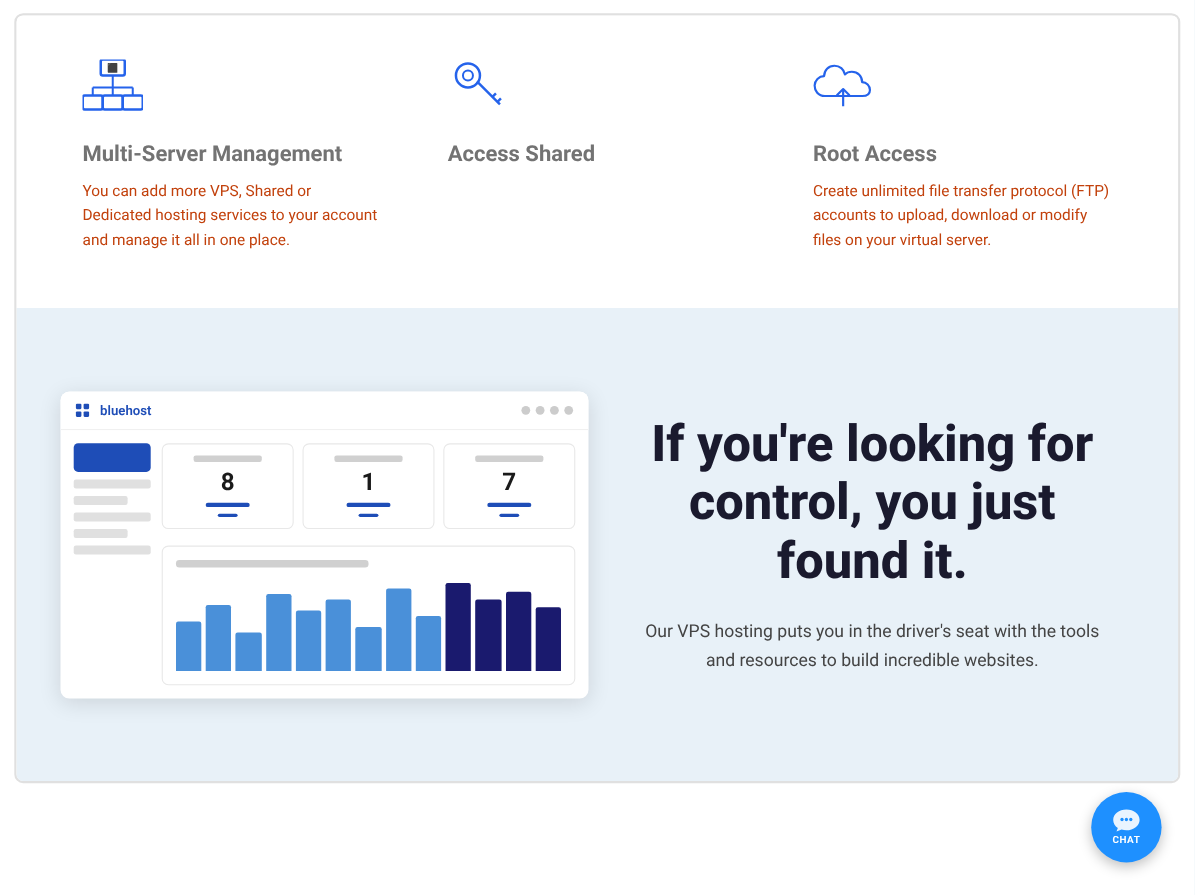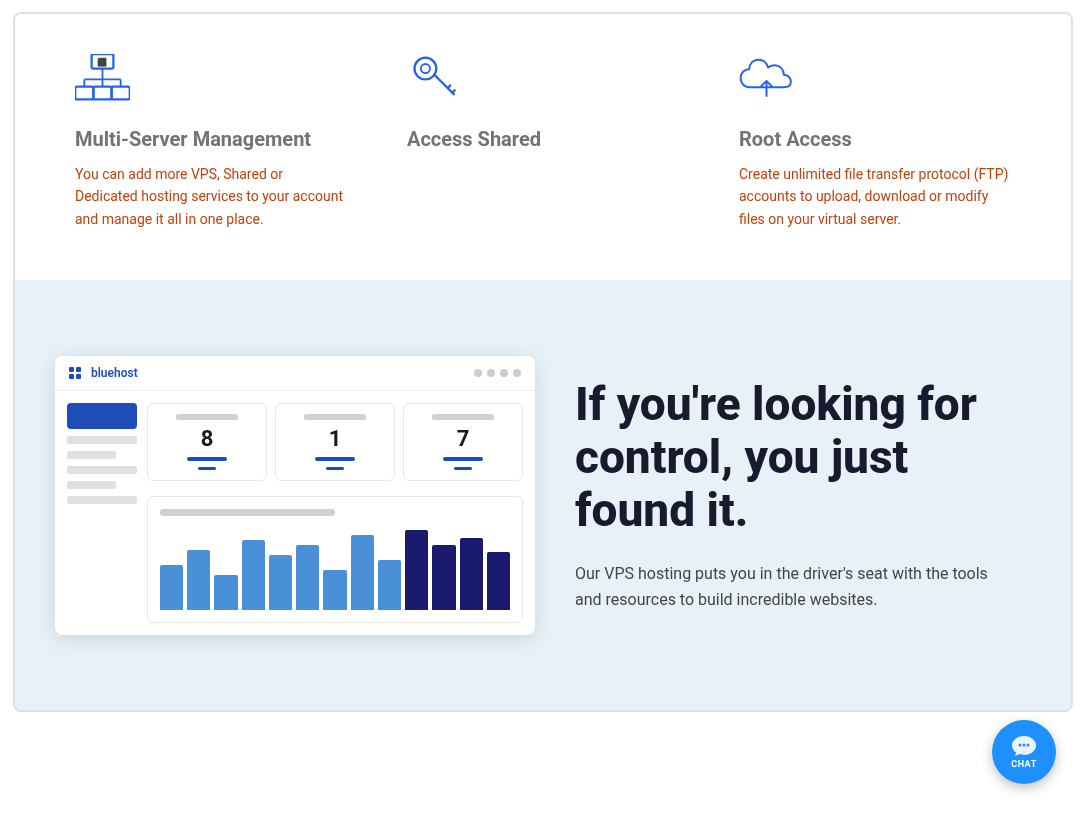--- a/index.html
+++ b/index.html
@@ -46,20 +46,21 @@
     }
 
     
     .bottom-section {
       background: #e8f1f8;
       display: flex;
       align-items: center;
       padding: 60px 60px 60px 40px;
       gap: 40px;
       min-height: 430px;
+      text-align: center;
     }
 
     
     .dashboard-mockup {
       flex: 0 0 480px;
       position: relative;
     }
     .mockup-card {
       background: #fff;
       border-radius: 8px;

